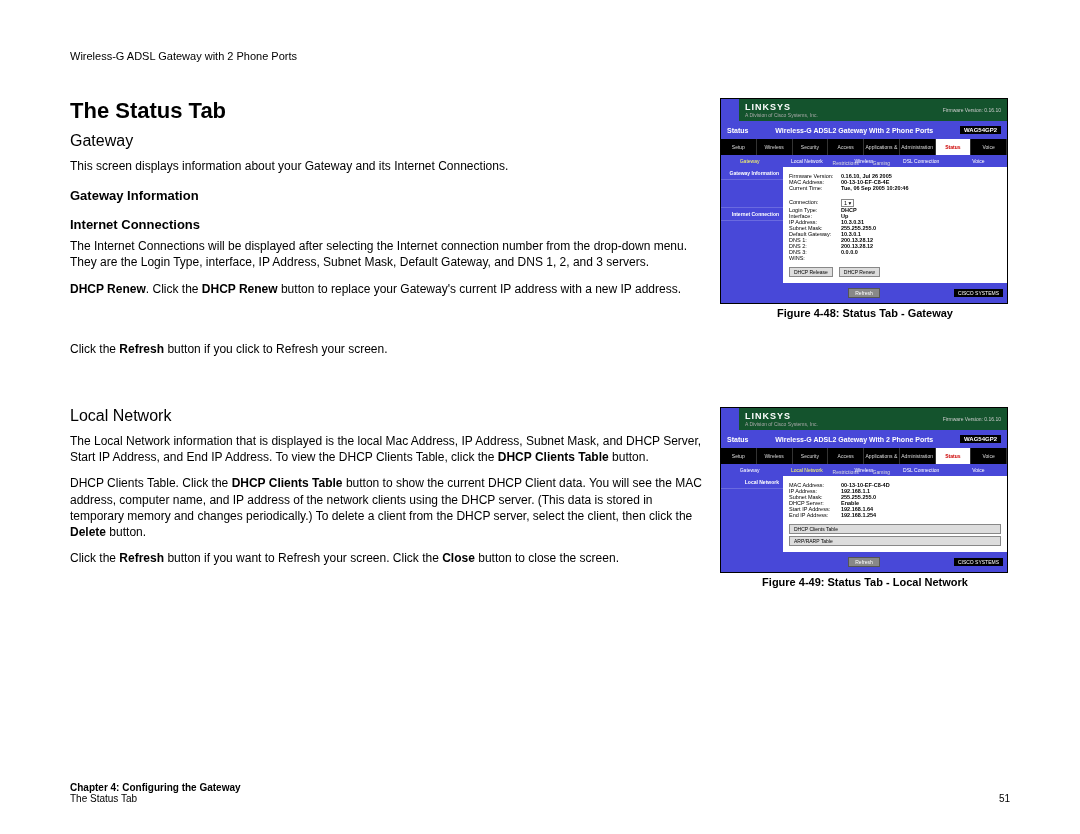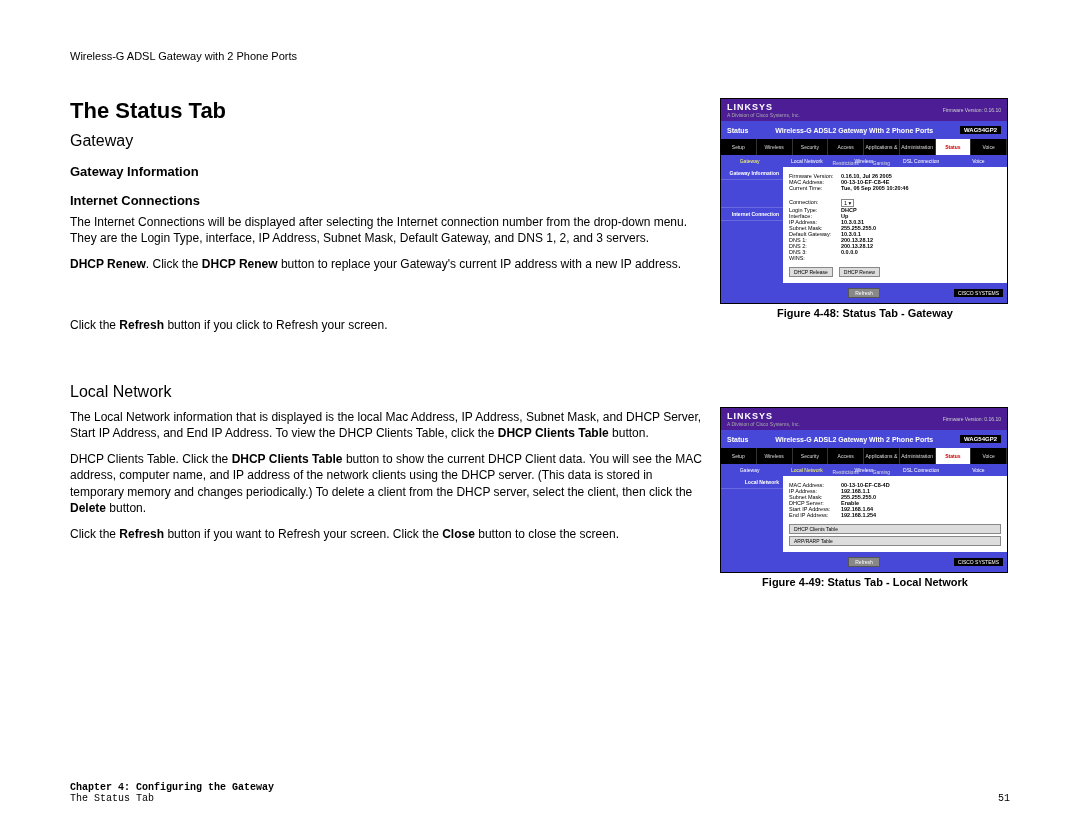--- a/index.html
+++ b/index.html
@@ -30,21 +30,21 @@
 
   
   .shot {
     width: 288px;
     background: #4848d8;
     font-family: Arial, sans-serif;
     font-size: 6px;
     color: #fff;
     border: 1px solid #000;
   }
-  .shot .top { background:#4c1d95; height:22px; display:flex; align-items:center; justify-content:space-between; padding:0 6px; }
+  .shot .top { background:#14532d; height:22px; display:flex; align-items:center; justify-content:space-between; padding:0 6px;margin-left:18px; }
   .shot .logo { font-weight:bold; letter-spacing:1px; font-size:9px; color:#fff; }
   .shot .sublogo { font-size:5px; color:#aaa; }
   .shot .firm { font-size:5px; color:#ccc; }
   .shot .titlebar { background:#4848d8; height:18px; display:flex; align-items:center; justify-content:space-between; padding:0 6px; font-size:7px; font-weight:bold; }
   .shot .model { background:#000; color:#fff; padding:1px 4px; font-size:6px; }
   .shot .tabs { background:#000; display:flex; gap:0; height:16px; }
   .shot .tabs span { flex:1; text-align:center; font-size:5px; line-height:16px; border-right:1px solid #333; color:#ddd; }
   .shot .tabs span.act { background:#fff; color:#c00; font-weight:bold; }
   .shot .subtabs { background:#4848d8; display:flex; height:12px; }
   .shot .subtabs span { flex:1; text-align:center; font-size:5px; line-height:12px; color:#fff; }
@@ -60,34 +60,35 @@
   .shot .btn { background:#ddd; border:1px solid #888; color:#000; font-size:5px; padding:1px 4px; }
   .shot .footer { background:#4848d8; height:20px; display:flex; align-items:center; justify-content:center; position:relative; }
   .shot .footer .refresh { background:#888; color:#fff; font-size:5px; padding:1px 6px; border:1px solid #555; }
   .shot .footer .cisco { position:absolute; right:4px; font-size:5px; color:#fff; background:#000; padding:1px 4px;}
   .shot .sel { border:1px solid #888; padding:0 2px; display:inline-block; }
 
   .page-footer {
     position: absolute;
     left: 70px; right: 70px; bottom: 30px;
     font-size: 10px;
-    display:flex; justify-content:space-between; align-items:flex-end;font-family:Liberation Mono, monospace;
+    display:flex; justify-content:space-between; align-items:flex-end;
   }
   .page-footer .ch { font-weight:bold; }
   .space-lg { height: 34px; }
 </style>
 </head>
 <body>
 
 <div class="header-line">Wireless-G ADSL Gateway with 2 Phone Ports</div>
 
 <div class="main-cols">
   <div class="left-col">
     <h1>The Status Tab</h1>
     <h2>Gateway</h2>
+    <p>This screen displays information about your Gateway and its Internet Connections.</p>
 
     <h3>Gateway Information</h3>
 
     <h3>Internet Connections</h3>
     <p>The Internet Connections will be displayed after selecting the Internet connection number from the drop-down menu. They are the Login Type, interface, IP Address, Subnet Mask, Default Gateway, and DNS 1, 2, and 3 servers.</p>
 
     <p>
       <span class="b">DHCP Renew</span><span>. Click the </span><span class="b">DHCP Renew</span><span> button to replace your Gateway's current IP address with a new IP address.</span>
     </p>
 

